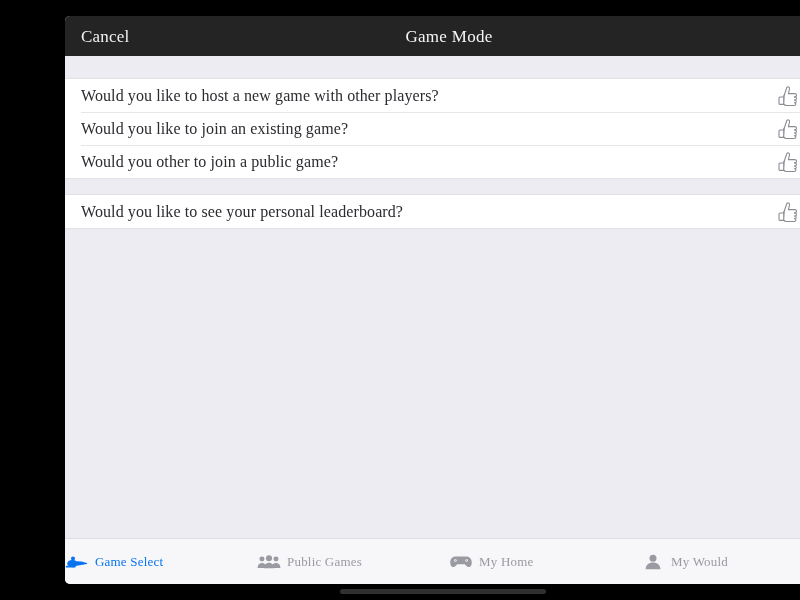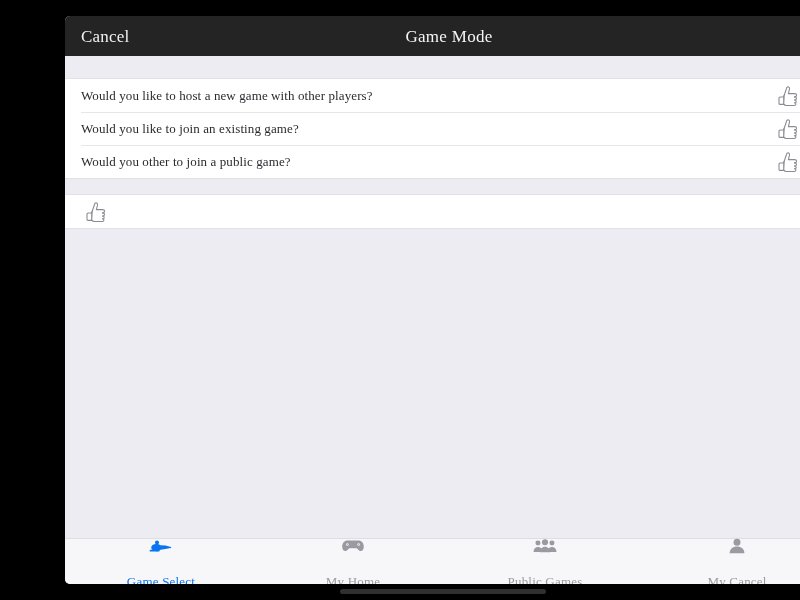--- a/index.html
+++ b/index.html
@@ -99,21 +99,21 @@
   .table-row + .table-row::before {
     content: "";
     position: absolute;
     left: 16px;
     right: 0;
     top: 0;
     height: 1px;
     background: #e6e6ea;
   }
   .row-label {
-    font-size: 13px;
+    font-size: 16px;
     color: #2b2b30;
     letter-spacing: 0.1px;
     white-space: nowrap;
     line-height: 1;
   }
   .row-accessory {
     width: 30px;
     height: 26px;
     display: flex;
     align-items: center;
@@ -129,24 +129,24 @@
     min-height: 46px;
     flex: none;
     background: #f7f7f9;
     border-top: 1px solid #dddde2;
     display: flex;
     align-items: stretch;
   }
   .tab-item {
     flex: 1 1 0;
     display: flex;
-    flex-direction: column;
-    align-items: center;
-    justify-content: center;
-    gap: 18px;
+    flex-direction: row;
+    align-items: center;
+    justify-content: flex-start;
+    gap: 6px;
     cursor: pointer;
     color: #9a9aa2;
   }
   .tab-item.active { color: #0a74f0; }
   .tab-icon {
     width: 24px;
     height: 22px;
     display: flex;
     align-items: center;
     justify-content: center;
@@ -232,20 +232,21 @@
           </span>
         </div>
 
       </div>
 
       <div class="table-section-gap small"></div>
 
       <div class="table-section">
 
         <div class="table-row">
+          <span class="row-label">Would you like to see your personal leaderboard?</span>
           <span class="row-accessory">
             <svg width="26" height="24" viewBox="0 0 26 24" fill="none" stroke="#8b8b93" stroke-width="1.1" stroke-linecap="round" stroke-linejoin="round">
               <path d="M9.2 11.2 L11.6 4.2 C11.9 3.2 12.9 2.6 13.7 3.0 C14.4 3.3 14.7 4.1 14.5 5.0 L13.4 9.6 L19.6 9.6 C20.8 9.6 21.6 10.4 21.6 11.3 C21.6 12.2 20.8 12.9 19.6 12.9 L19.6 12.9"></path>
               <path d="M19.6 12.9 C20.8 12.9 21.5 13.6 21.5 14.4 C21.5 15.3 20.8 16.0 19.6 16.0"></path>
               <path d="M19.6 16.0 C20.6 16.0 21.2 16.6 21.2 17.4 C21.2 18.2 20.6 18.8 19.6 18.8"></path>
               <path d="M19.6 18.8 C20.4 18.8 20.9 19.4 20.9 20.1 C20.9 20.9 20.3 21.5 19.3 21.5 L11.5 21.5 C10.3 21.5 9.3 21.0 8.7 20.2"></path>
               <path d="M8.7 20.2 L8.7 11.9 C8.7 11.6 8.9 11.3 9.2 11.2 Z"></path>
               <path d="M8.7 13.0 L5.2 13.0 C4.5 13.0 4.0 13.4 4.0 14.0 L4.0 19.4 C4.0 20.0 4.5 20.4 5.2 20.4 L8.7 20.4"></path>
             </svg>
           </span>
@@ -260,57 +261,57 @@
 
       <div class="tab-item active">
         <span class="tab-icon">
           <svg width="24" height="16" viewBox="0 0 24 16" fill="currentColor">
             <path d="M7.2 6.0 C4.3 6.0 2.2 7.6 2.2 9.6 C2.2 11.6 4.3 13.2 7.2 13.2 C9.0 13.2 10.6 12.6 11.6 11.7 L16.4 11.0 L21.8 9.9 C22.4 9.8 22.5 9.2 21.9 9.0 L16.6 7.6 L11.5 7.3 C10.5 6.5 9.0 6.0 7.2 6.0 Z"></path>
             <path d="M6.0 4.6 C6.0 3.5 6.9 2.6 8.0 2.6 C9.1 2.6 10.0 3.5 10.0 4.6 C10.0 5.3 9.6 5.9 9.1 6.2 L6.9 6.2 C6.4 5.9 6.0 5.3 6.0 4.6 Z"></path>
             <path d="M1.6 11.8 C1.0 11.8 0.6 12.2 0.6 12.7 C0.6 13.2 1.0 13.6 1.6 13.6 L9.6 13.6 C10.2 13.6 10.6 13.2 10.6 12.7 C10.6 12.2 10.2 11.8 9.6 11.8 Z"></path>
           </svg>
         </span>
         <span class="tab-label">Game Select</span>
-      </div>
-
-      <div class="tab-item">
-        <span class="tab-icon">
-          <svg width="24" height="16" viewBox="0 0 24 16" fill="currentColor">
-            <path d="M6.6 2.4 C3.4 2.4 1.2 5.0 1.2 8.4 C1.2 11.0 2.3 13.0 4.3 13.0 C5.5 13.0 6.2 12.3 7.0 11.5 L8.2 10.3 L15.8 10.3 L17.0 11.5 C17.8 12.3 18.5 13.0 19.7 13.0 C21.7 13.0 22.8 11.0 22.8 8.4 C22.8 5.0 20.6 2.4 17.4 2.4 Z"></path>
-            <circle cx="6.4" cy="6.6" r="1.25" fill="#f7f7f9"></circle>
-            <circle cx="6.4" cy="6.6" r="0.5" fill="currentColor"></circle>
-            <circle cx="17.6" cy="6.6" r="1.25" fill="#f7f7f9"></circle>
-            <circle cx="17.6" cy="6.6" r="0.5" fill="currentColor"></circle>
-          </svg>
-        </span>
-        <span class="tab-label">My Home</span>
       </div>
 
       <div class="tab-item">
         <span class="tab-icon">
           <svg width="26" height="16" viewBox="0 0 26 16" fill="currentColor">
             <circle cx="5.4" cy="4.8" r="2.7"></circle>
             <path d="M0.6 14.4 C0.6 11.3 2.8 9.2 5.4 9.2 C8.0 9.2 10.2 11.3 10.2 14.4 Z"></path>
             <circle cx="20.6" cy="4.8" r="2.7"></circle>
             <path d="M15.8 14.4 C15.8 11.3 18.0 9.2 20.6 9.2 C23.2 9.2 25.4 11.3 25.4 14.4 Z"></path>
             <circle cx="13.0" cy="4.0" r="3.3"></circle>
             <path d="M7.4 14.8 C7.4 11.2 9.9 8.7 13.0 8.7 C16.1 8.7 18.6 11.2 18.6 14.8 Z"></path>
           </svg>
         </span>
         <span class="tab-label">Public Games</span>
       </div>
 
       <div class="tab-item">
         <span class="tab-icon">
+          <svg width="24" height="16" viewBox="0 0 24 16" fill="currentColor">
+            <path d="M6.6 2.4 C3.4 2.4 1.2 5.0 1.2 8.4 C1.2 11.0 2.3 13.0 4.3 13.0 C5.5 13.0 6.2 12.3 7.0 11.5 L8.2 10.3 L15.8 10.3 L17.0 11.5 C17.8 12.3 18.5 13.0 19.7 13.0 C21.7 13.0 22.8 11.0 22.8 8.4 C22.8 5.0 20.6 2.4 17.4 2.4 Z"></path>
+            <circle cx="6.4" cy="6.6" r="1.25" fill="#f7f7f9"></circle>
+            <circle cx="6.4" cy="6.6" r="0.5" fill="currentColor"></circle>
+            <circle cx="17.6" cy="6.6" r="1.25" fill="#f7f7f9"></circle>
+            <circle cx="17.6" cy="6.6" r="0.5" fill="currentColor"></circle>
+          </svg>
+        </span>
+        <span class="tab-label">My Home</span>
+      </div>
+
+      <div class="tab-item">
+        <span class="tab-icon">
           <svg width="18" height="16" viewBox="0 0 18 16" fill="currentColor">
             <circle cx="9" cy="4.2" r="3.5"></circle>
             <path d="M1.6 15.2 C1.6 11.1 4.9 8.5 9 8.5 C13.1 8.5 16.4 11.1 16.4 15.2 Z"></path>
           </svg>
         </span>
-        <span class="tab-label">My Cancel</span>
+        <span class="tab-label">My Would</span>
       </div>
 
 
     </div>
 
   </div>
 
   <div id="home-indicator"></div>
 
 </div>

